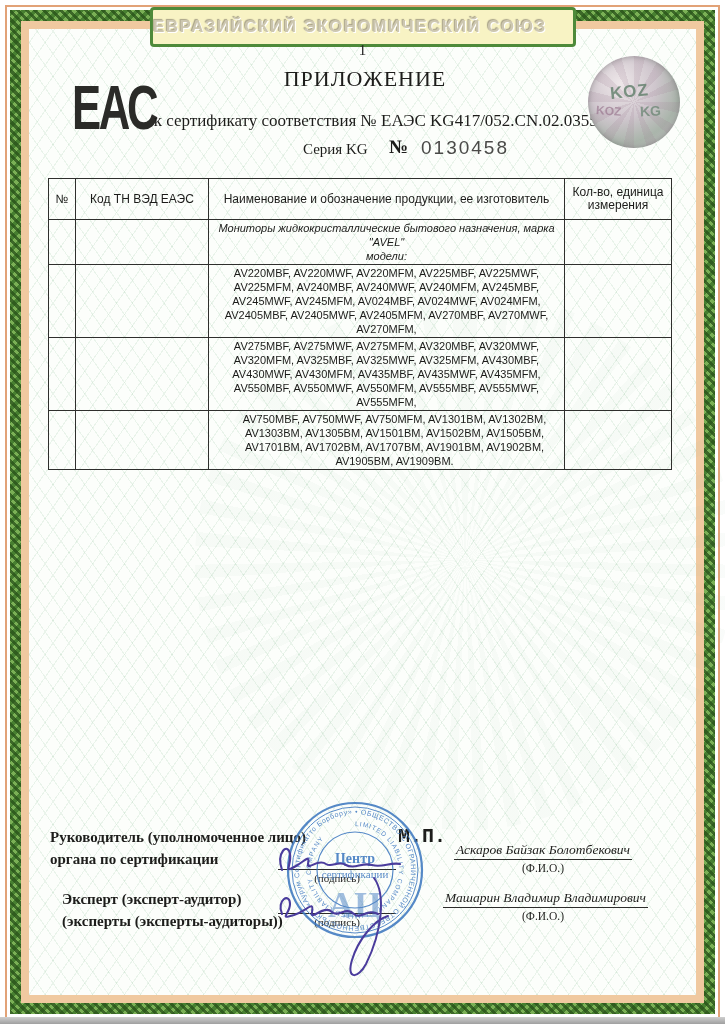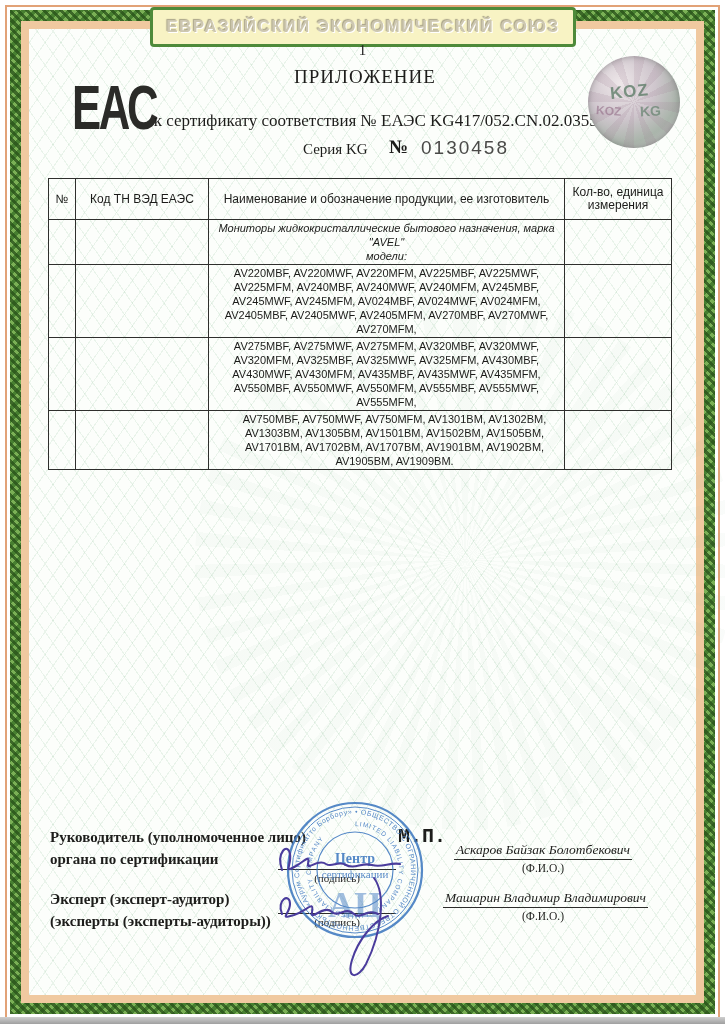--- a/index.html
+++ b/index.html
@@ -27,38 +27,38 @@
     background:repeating-conic-gradient(rgba(130,180,145,.10) 0deg 3deg, rgba(0,0,0,0) 3deg 7deg);
     opacity:.45;pointer-events:none;
   }
   .bottom-scan-edge{position:absolute;left:0;bottom:0;width:100%;height:7px;
     background:linear-gradient(#cfcfcf,#9f9f9f);}
   
   .banner{
     position:absolute;left:150px;top:7px;width:420px;height:34px;
     background:#f8f3c4;border:3px solid #4e8a3a;border-radius:4px;
     box-shadow:inset 0 0 0 2px #ffffff, inset 0 0 0 3px #9abద77, 0 0 0 1px #3a6c2a;
-    display:flex;align-items:center;justify-content:center;
+    display:flex;align-items:center;
   }
   .banner-text{
     font-family:"Liberation Sans", sans-serif;font-weight:bold;font-size:17px;
     letter-spacing:1.5px;color:#cdc7b0;
     text-shadow:1px 1px 0 #ffffff, -1px -1px 1px #a9a389;
     white-space:nowrap;
   }
   .page-number{position:absolute;left:0;top:42px;width:725px;text-align:center;
     font-size:15px;color:#222;}
   
   .eac-logo{
     position:absolute;left:72px;top:76px;
     font-family:"Liberation Sans", sans-serif;font-weight:900;font-size:56px;line-height:56px;
     color:#2b2b28;transform:scale(.78,1.12);transform-origin:left top;letter-spacing:-3px;
   }
   .doc-title{position:absolute;left:100px;top:66px;width:530px;text-align:center;
-    font-size:19px;letter-spacing:1px;font-family:Liberation Serif, serif;}
+    font-size:22px;letter-spacing:1px;font-family:Liberation Serif, serif;}
   .cert-line{position:absolute;left:100px;top:111px;width:560px;text-align:center;
     font-size:17px;}
   .series-row{position:absolute;left:0;top:136px;width:725px;height:28px;}
   .series-label{position:absolute;left:303px;top:5px;font-size:15px;}
   .number-sign{position:absolute;left:389px;top:0;font-size:19px;font-weight:bold;}
   .blank-number{position:absolute;left:421px;top:1px;font-family:Liberation Sans, sans-serif;
     font-size:19px;letter-spacing:2px;color:#4a4a48;}
   
   .hologram{
     position:absolute;left:588px;top:56px;width:92px;height:92px;border-radius:50%;
@@ -84,21 +84,21 @@
   col.c-no{width:27px;} col.c-code{width:133px;} col.c-name{width:356px;} col.c-qty{width:107px;}
   tr.hdr td{height:38px;font-size:12px;line-height:13px;}
   tr.r1 td{height:27px;font-style:italic;}
   tr.r2 td{height:56px;}
   tr.r3 td{height:55px;}
   tr.r4 td{height:42px;padding-left:19px;}
   .cell-line{display:block;}
   
   .footer-role{position:absolute;left:50px;width:260px;font-weight:bold;font-size:15px;line-height:22px;}
   .role-1{top:826px;}
-  .role-2{top:888px;}
+  .role-2{top:888px;margin-left:12px;}
   .sig-line{position:absolute;left:278px;width:118px;border-bottom:1.5px solid #2c2c2a;}
   .sig-line-1{top:869px;}
   .sig-line-2{top:913px;}
   .sig-caption{position:absolute;left:278px;width:118px;text-align:center;font-size:11px;color:#222;}
   .sig-caption-1{top:872px;}
   .sig-caption-2{top:916px;}
   .mp-label{position:absolute;left:398px;top:825px;font-weight:bold;font-size:20px;font-family:Liberation Mono, monospace;}
   .fio-block{position:absolute;width:200px;text-align:center;}
   .fio-1{left:443px;top:840px;}
   .fio-2{left:443px;top:888px;}

